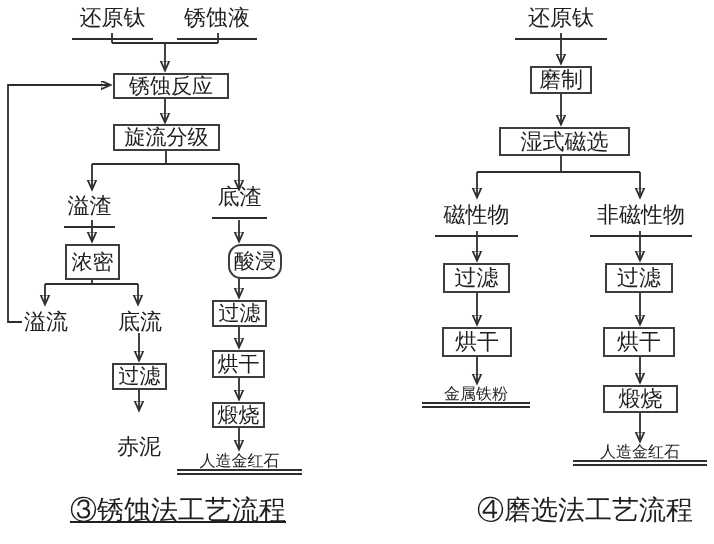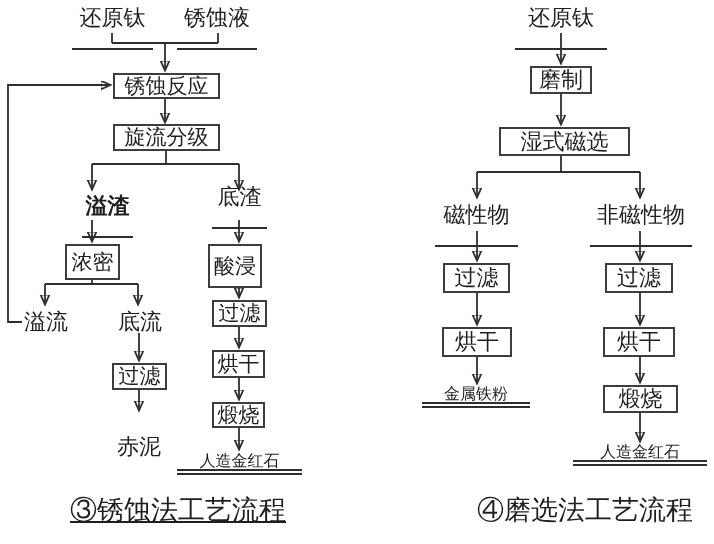--- a/index.html
+++ b/index.html
@@ -29,21 +29,21 @@
   }
   .node-box.big { font-size: 22px; }
   .lbl {
     position: absolute;
     font-size: 22px;
     line-height: 1;
     white-space: nowrap;
     text-align: center;
     color: #1f1f1f;
   }
-  .u-single { border-bottom: 2px solid #2e2e2e; padding-bottom: 19px; }
+  .u-single { border-bottom: 2px solid #2e2e2e; padding-bottom: 9px; }
   .u-double { border-bottom: 6px double #2e2e2e; padding-bottom: 0; font-size: 16px; }
   .free { transform: translateX(-50%); }
   .caption {
     position: absolute;
     font-size: 27px;
     line-height: 1;
     white-space: nowrap;
     color: #1f1f1f;
   }
 </style>
@@ -94,31 +94,31 @@
     <path d="M640,293 V324" marker-end="url(#arw)"></path>
     <path d="M477,357 V383" marker-end="url(#arw)"></path>
     <path d="M640,357 V382" marker-end="url(#arw)"></path>
     <path d="M640,413 V441" marker-end="url(#arw)"></path>
   </svg>
 
   <div class="lbl u-single" style="left:72px; top:7px; width:81px;">还原钛</div>
 
   <div class="lbl u-single" style="left:177px; top:7px; width:80px;">锈蚀液</div>
 
-  <div class="node-box" style="left:113px; top:73px; width:107px; height:26px;">锈蚀反应</div>
+  <div class="node-box" style="left:113px; top:73px; width:116px; height:26px;">锈蚀反应</div>
 
   <div class="node-box" style="left:113px; top:124px; width:107px; height:27px;">旋流分级</div>
 
-  <div class="lbl u-single" style="left:82px; top:195px; width:51px;font-weight:bold;">溢渣</div>
+  <div class="lbl u-single" style="left:64px; top:195px; width:51px;">溢渣</div>
 
   <div class="lbl u-single" style="left:212px; top:180px; width:55px;margin-top:6px;">底渣</div>
 
   <div class="node-box" style="left:65px; top:244px; width:55px; height:36px;">浓密</div>
 
-  <div class="node-box" style="left:208px; top:244px; width:54px; height:44px;">酸浸</div>
+  <div class="node-box" style="left:228px; top:244px; width:54px; height:35px;border-radius:13px;">酸浸</div>
 
   <div class="lbl free" style="left:46px; top:311px;">溢流</div>
 
   <div class="lbl free" style="left:140px; top:311px;">底流</div>
 
   <div class="node-box" style="left:112px; top:363px; width:55px; height:27px;">过滤</div>
 
   <div class="lbl free" style="left:139px; top:436px;">赤泥</div>
 
   <div class="node-box" style="left:212px; top:300px; width:55px; height:27px;">过滤</div>

